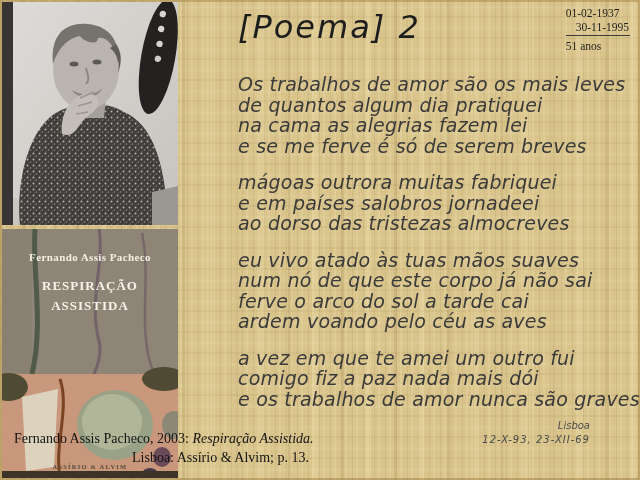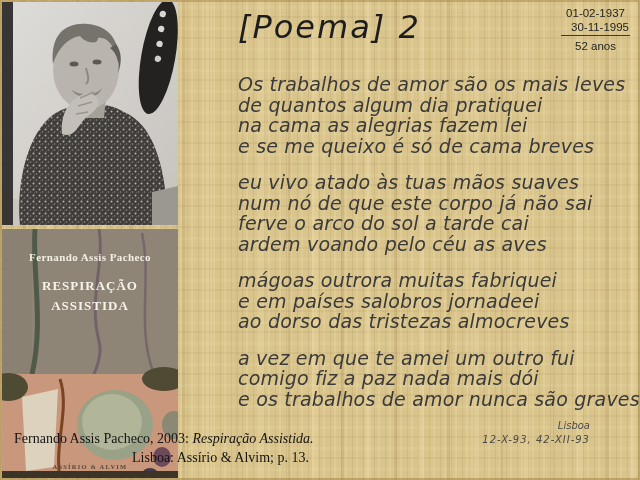--- a/index.html
+++ b/index.html
@@ -35,23 +35,23 @@
     position:absolute;left:0;bottom:8px;width:100%;text-align:center;
     font-family:"Liberation Serif", serif;font-weight:bold;
     font-size:6.5px;letter-spacing:1.2px;color:#564c38;
   }
   
   .title{
     position:absolute;left:238px;top:8px;
     font-size:32px;font-style:italic;letter-spacing:2px;color:#1d1d1d;
   }
   .dates{
-    position:absolute;right:10px;top:6px;text-align:center;
+    position:absolute;right:10px;top:6px;text-align:left;
     font-size:11.5px;color:#1f1f1f;line-height:14px;
-    font-family:Liberation Sans, sans-serif;
+    font-family:Liberation Serif, serif;
   }
   .date-death{display:inline-block;border-bottom:1.5px solid #3a3a3a;padding:0 1px 1px 10px;}
   .date-age{margin-top:3px;}
   
   .poem{
     position:absolute;left:238px;top:74px;
     font-size:19px;font-style:italic;color:#3a3a3a;line-height:20.5px;
     letter-spacing:.2px;white-space:nowrap;
   }
   .stanza{margin-bottom:16px;}
@@ -150,51 +150,51 @@
       <div>ASSISTIDA</div>
     </div>
     <div class="cover-publisher">ASSÍRIO &amp; ALVIM</div>
   </div>
 
   <div class="title">[Poema] 2</div>
 
   <div class="dates">
     <div>01-02-1937</div>
     <div><span class="date-death">30-11-1995</span></div>
-    <div class="date-age">52 anos</div>
+    <div class="date-age">51 anos</div>
   </div>
 
   <div class="poem">
     <div class="stanza">
       <div>Os trabalhos de amor são os mais leves</div>
       <div>de quantos algum dia pratiquei</div>
       <div>na cama as alegrias fazem lei</div>
-      <div>e se me queixo é só de cama breves</div>
+      <div>e se me ferve é só de serem breves</div>
+    </div>
+    <div class="stanza">
+      <div>mágoas outrora muitas fabriquei</div>
+      <div>e em países salobros jornadeei</div>
+      <div>ao dorso das tristezas almocreves</div>
     </div>
     <div class="stanza">
       <div>eu vivo atado às tuas mãos suaves</div>
       <div>num nó de que este corpo já não sai</div>
       <div>ferve o arco do sol a tarde cai</div>
       <div>ardem voando pelo céu as aves</div>
     </div>
     <div class="stanza">
-      <div>mágoas outrora muitas fabriquei</div>
-      <div>e em países salobros jornadeei</div>
-      <div>ao dorso das tristezas almocreves</div>
-    </div>
-    <div class="stanza">
       <div>a vez em que te amei um outro fui</div>
       <div>comigo fiz a paz nada mais dói</div>
       <div>e os trabalhos de amor nunca são graves</div>
     </div>
   </div>
 
   <div class="place-block">
     <div>Lisboa</div>
-    <div class="wdates">12-X-93, 42-XII-93</div>
+    <div class="wdates">12-X-93, 23-XII-69</div>
   </div>
 
   <div class="citation">
     <div><span>Fernando Assis Pacheco, 2003: </span><span class="it">Respiração Assistida.</span></div>
     <div class="cite-line2">Lisboa: Assírio &amp; Alvim; p. 13.</div>
   </div>
 
 </div>
 
 </body></html>

